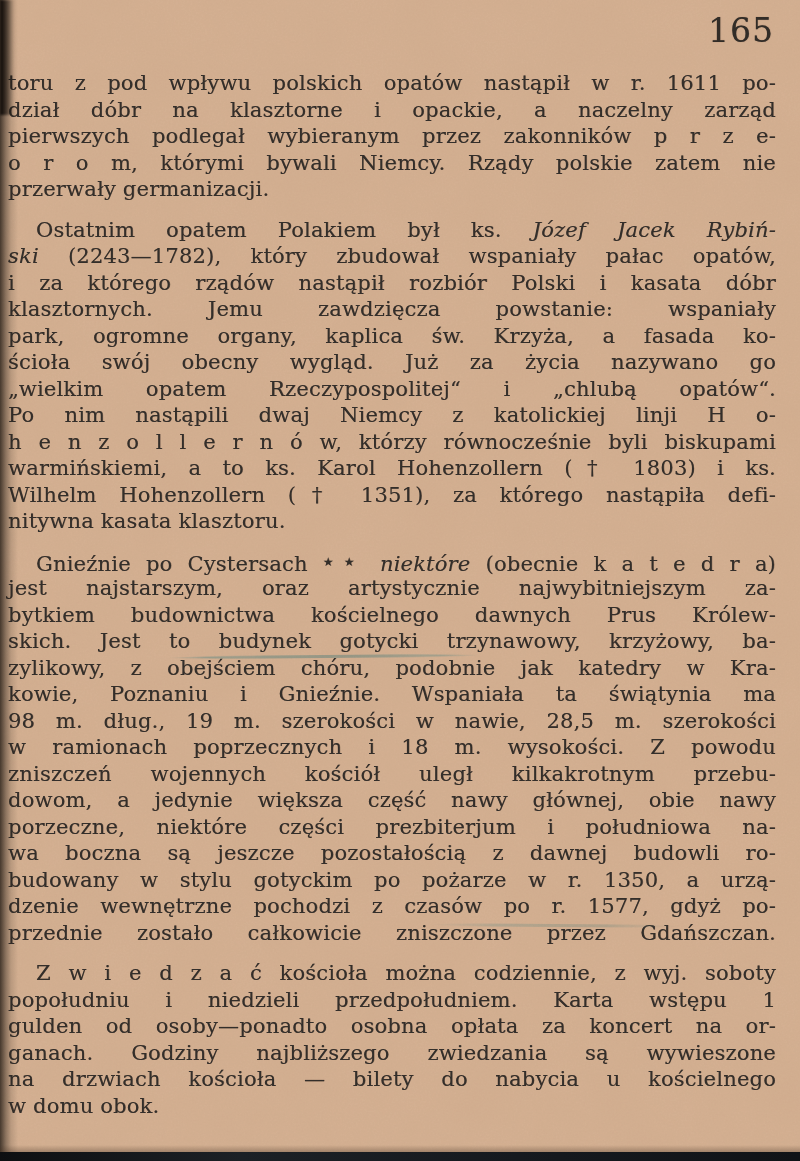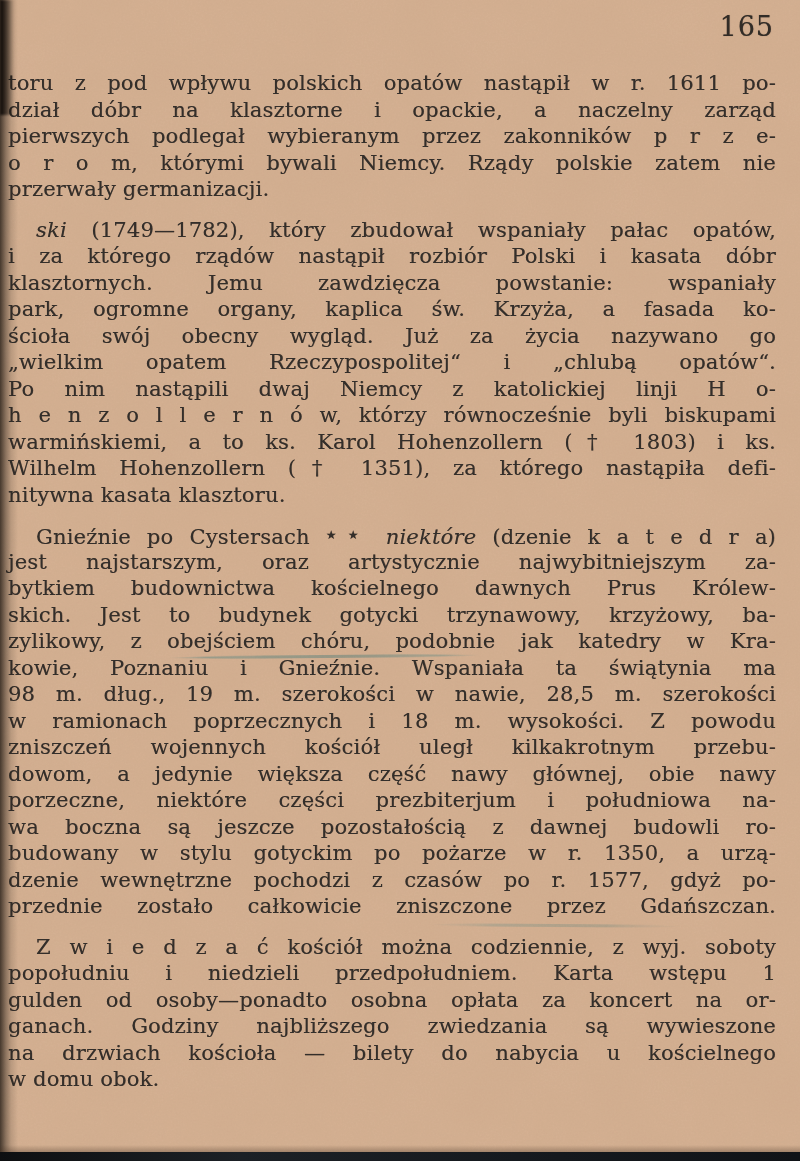--- a/index.html
+++ b/index.html
@@ -40,21 +40,21 @@
   }
   .bottom-edge-shadow {
     position: absolute; left: 0; right: 0; bottom: 9px; height: 7px;
     background: linear-gradient(to top, rgba(70,50,35,0.35), rgba(70,50,35,0));
     z-index: 6;
   }
 
   .page-number {
     position: absolute;
     top: 11px; right: 26px;
-    font-size: 27px;
+    font-size: 33px;
     letter-spacing: 1px;
     color: #322d28;
     text-shadow: 0.3px 0.3px 0.7px rgba(45,35,28,0.55);
     z-index: 3;
   }
 
   .text-column {
     position: absolute;
     left: 8px; top: 70px; width: 768px;
     color: #342f2b;
@@ -127,51 +127,52 @@
 
   <div class="text-column">
       <div class="paragraph">
         <div class="line"><span class="seg">toru z pod wpływu polskich opatów nastąpił w r. 1611 po-</span></div>
         <div class="line"><span class="seg">dział dóbr na klasztorne i opackie, a naczelny zarząd</span></div>
         <div class="line"><span class="seg">pierwszych podlegał wybieranym przez zakonników p r z e-</span></div>
         <div class="line"><span class="seg">o r o m, którymi bywali Niemcy. Rządy polskie zatem nie</span></div>
         <div class="line end"><span class="seg">przerwały germanizacji.</span></div>
       </div>
       <div class="paragraph indent">
-        <div class="line"><span class="seg italic">ski</span><span class="seg"> (1749—1782), który zbudował wspaniały pałac opatów,</span></div>
+        <div class="line"><span class="seg">Ostatnim opatem Polakiem był ks. </span><span class="seg italic">Józef Jacek Rybiń-</span></div>
+        <div class="line"><span class="seg italic">ski</span><span class="seg"> (2243—1782), który zbudował wspaniały pałac opatów,</span></div>
         <div class="line"><span class="seg">i za którego rządów nastąpił rozbiór Polski i kasata dóbr</span></div>
         <div class="line"><span class="seg">klasztornych. Jemu zawdzięcza powstanie: wspaniały</span></div>
         <div class="line"><span class="seg">park, ogromne organy, kaplica św. Krzyża, a fasada ko-</span></div>
         <div class="line"><span class="seg">ścioła swój obecny wygląd. Już za życia nazywano go</span></div>
         <div class="line"><span class="seg">„wielkim opatem Rzeczypospolitej“ i „chlubą opatów“.</span></div>
         <div class="line"><span class="seg">Po nim nastąpili dwaj Niemcy z katolickiej linji H o-</span></div>
         <div class="line"><span class="seg">h e n z o l l e r n ó w, którzy równocześnie byli biskupami</span></div>
         <div class="line"><span class="seg">warmińskiemi, a to ks. Karol Hohenzollern († 1803) i ks.</span></div>
         <div class="line"><span class="seg">Wilhelm Hohenzollern († 1351), za którego nastąpiła defi-</span></div>
         <div class="line end"><span class="seg">nitywna kasata klasztoru.</span></div>
       </div>
       <div class="paragraph indent">
-        <div class="line"><span class="seg">Gnieźnie po Cystersach </span><span class="seg stars">★★</span><span class="seg"> </span><span class="seg italic">niektóre</span><span class="seg"> (dzenie k a t e d r a)</span></div>
+        <div class="line"><span class="seg">Gnieźnie po Cystersach </span><span class="seg stars">★★</span><span class="seg"> </span><span class="seg italic">niektóre</span><span class="seg"> (obecnie k a t e d r a)</span></div>
         <div class="line"><span class="seg">jest najstarszym, oraz artystycznie najwybitniejszym za-</span></div>
         <div class="line"><span class="seg">bytkiem budownictwa kościelnego dawnych Prus Królew-</span></div>
         <div class="line"><span class="seg">skich. Jest to budynek gotycki trzynawowy, krzyżowy, ba-</span></div>
         <div class="line"><span class="seg">zylikowy, z obejściem chóru, podobnie jak katedry w Kra-</span></div>
         <div class="line"><span class="seg">kowie, Poznaniu i Gnieźnie. Wspaniała ta świątynia ma</span></div>
         <div class="line"><span class="seg">98 m. dług., 19 m. szerokości w nawie, 28,5 m. szerokości</span></div>
         <div class="line"><span class="seg">w ramionach poprzecznych i 18 m. wysokości. Z powodu</span></div>
         <div class="line"><span class="seg">zniszczeń wojennych kościół uległ kilkakrotnym przebu-</span></div>
         <div class="line"><span class="seg">dowom, a jedynie większa część nawy głównej, obie nawy</span></div>
         <div class="line"><span class="seg">porzeczne, niektóre części prezbiterjum i południowa na-</span></div>
         <div class="line"><span class="seg">wa boczna są jeszcze pozostałością z dawnej budowli ro-</span></div>
         <div class="line"><span class="seg">budowany w stylu gotyckim po pożarze w r. 1350, a urzą-</span></div>
         <div class="line"><span class="seg">dzenie wewnętrzne pochodzi z czasów po r. 1577, gdyż po-</span></div>
         <div class="line"><span class="seg">przednie zostało całkowicie zniszczone przez Gdańszczan.</span></div>
       </div>
       <div class="paragraph indent">
-        <div class="line"><span class="seg">Z w i e d z a ć kościół można codziennie, z wyj. soboty</span></div>
+        <div class="line"><span class="seg">Z w i e d z a ć kościoła można codziennie, z wyj. soboty</span></div>
         <div class="line"><span class="seg">popołudniu i niedzieli przedpołudniem. Karta wstępu 1</span></div>
         <div class="line"><span class="seg">gulden od osoby—ponadto osobna opłata za koncert na or-</span></div>
         <div class="line"><span class="seg">ganach. Godziny najbliższego zwiedzania są wywieszone</span></div>
         <div class="line"><span class="seg">na drzwiach kościoła — bilety do nabycia u kościelnego</span></div>
         <div class="line end"><span class="seg">w domu obok.</span></div>
       </div>
     </div>
 
   <div class="pencil-underline"></div>
   <div class="pencil-smudge"></div>

